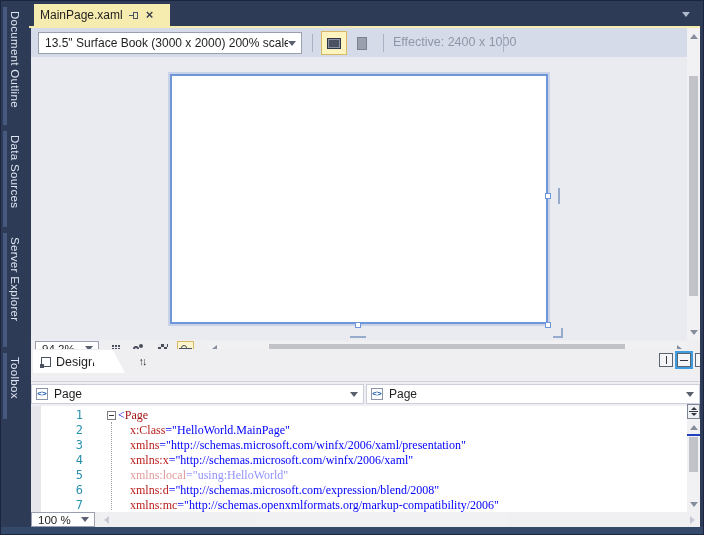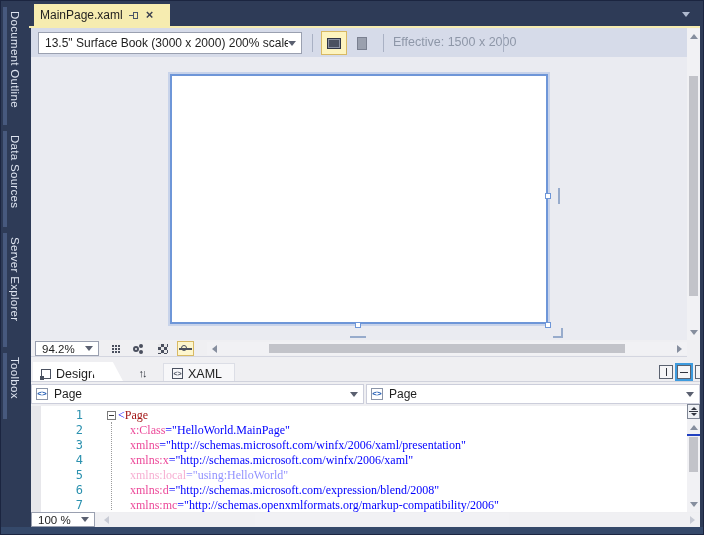--- a/index.html
+++ b/index.html
@@ -75,21 +75,21 @@
   .ic-snapgrid{width:6px;height:6px;border:2px solid #4A4F5E;border-radius:50%;
     box-shadow:5px -3px 0 -1px #4A4F5E,5px 3px 0 -1px #4A4F5E;margin-right:5px;}
   .ic-checker{width:10px;height:10px;background-color:#E8E8EA;
     background-image:linear-gradient(45deg,#4A4F5E 25%,transparent 25%,transparent 75%,#4A4F5E 75%),
                      linear-gradient(45deg,#4A4F5E 25%,transparent 25%,transparent 75%,#4A4F5E 75%);
     background-size:6px 6px;background-position:0 0,3px 3px;}
   .ic-crosshair{position:relative;width:13px;height:11px;}
   .ic-crosshair .ring{position:absolute;left:2px;top:2px;width:6px;height:6px;border:1.5px solid #4A4F5E;border-radius:50%;}
   .ic-crosshair .bar{position:absolute;left:0;top:5px;width:13px;height:1.5px;background:#4A4F5E;}
   
-  .pane-tabs{position:absolute;left:30px;top:360px;width:669px;height:24px;background:#EFEFF2;}
+  .pane-tabs{position:absolute;left:30px;top:348px;width:669px;height:24px;background:#EFEFF2;}
   .design-tab{position:absolute;left:2px;top:1px;height:23px;width:72px;background:#FFFFFF;
     display:flex;align-items:center;padding-left:8px;gap:5px;cursor:pointer;}
   .design-tab .slant{position:absolute;right:-14px;top:0;width:26px;height:23px;background:#FFFFFF;transform:skewX(28deg);}
   .ic-design{position:relative;width:10px;height:10px;border:1px solid #4A5160;background:#fff;}
   .ic-design::after{content:"";position:absolute;left:-2px;bottom:-2px;width:4px;height:4px;background:#4A5160;}
   .swap-btn{position:absolute;left:100px;top:3px;width:22px;height:18px;display:flex;align-items:center;justify-content:center;
     color:#30343E;font-size:11px;letter-spacing:-2px;cursor:pointer;}
   .xaml-tab{position:absolute;left:132px;top:2px;height:21px;width:72px;background:#F7F7F9;border:1px solid #DCDEE6;
     display:flex;align-items:center;padding-left:8px;gap:5px;cursor:pointer;}
   .ic-xaml{width:11px;height:11px;border:1px solid #4A5160;color:#4A5160;font-size:7px;line-height:9px;text-align:center;font-weight:bold;}
@@ -112,21 +112,21 @@
   .bp-margin{position:absolute;left:0;top:0;width:10px;height:106px;background:#E7E7EB;}
   .gutter{position:absolute;left:26px;top:2px;width:26px;text-align:right;
     font-family:"DejaVu Sans Mono","Liberation Mono",monospace;font-size:12px;line-height:15px;color:#2B91AF;}
   .collapser{position:absolute;left:76px;top:5px;width:9px;height:9px;border:1px solid #7A7A7A;background:#fff;}
   .collapser::after{content:"";position:absolute;left:1px;top:3px;width:5px;height:1px;background:#3A3A3A;}
   .outline-guide{position:absolute;left:80px;top:16px;height:88px;border-left:1px dotted #9B9B9B;}
   .code{position:absolute;left:87px;top:2px;font-family:Liberation Serif, serif;
     font-size:12px;line-height:15px;white-space:pre;}
   .tok-d,.tok-val{color:#0000FF;}
   .tok-tag{color:#A31515;}
-  .tok-attr{color:#ec4899;}
+  .tok-attr{color:#b91c1c;}
   .faded{opacity:.45;}
   
   #editor-vscroll{left:686px;top:403px;width:13px;height:108px;}
   .split-grip{position:absolute;left:0;top:0;width:13px;height:15px;background:#EEF0F4;border:1px solid #7E8594;
     display:flex;flex-direction:column;align-items:center;justify-content:center;cursor:row-resize;}
   .split-grip .g-tri-u{border-left:3px solid transparent;border-right:3px solid transparent;border-bottom:3px solid #30343E;margin-bottom:1px;}
   .split-grip .g-line{width:9px;height:1px;background:#30343E;margin:0 0 1px 0;}
   .split-grip .g-tri-d{border-left:3px solid transparent;border-right:3px solid transparent;border-top:3px solid #30343E;}
   .caret-marker{position:absolute;left:0;top:30px;width:13px;height:2px;background:#2040C0;}
   
@@ -179,21 +179,21 @@
         </span>
     </div>
     <div class="tb-sep" style="left:281px;"></div>
     <div class="orient-btn sel" style="left:290px;">
       <span class="ic-landscape"></span>
     </div>
     <div class="orient-btn" style="left:318px;">
       <span class="ic-portrait"></span>
     </div>
     <div class="tb-sep" style="left:352px;"></div>
-    <span class="effective">Effective: 1500 x 2000</span>
+    <span class="effective">Effective: 2400 x 1000</span>
     <div class="tb-sep" style="left:472px;"></div>
   </div>
 
   <div class="design-surface">
     <div class="artboard"></div>
     <div class="handle" style="left:514px;top:136px;"></div>
     <div class="handle" style="left:324px;top:265px;"></div>
     <div class="handle" style="left:514px;top:265px;"></div>
     <div class="grip grip-v" style="left:527px;top:131px;"></div>
     <div class="grip grip-h" style="left:319px;top:279px;"></div>
@@ -245,24 +245,20 @@
 
   <div class="pane-tabs">
     <div class="design-tab">
       <span class="ic-design"></span>
       <span class="pane-label">Design</span>
       <span class="slant"></span>
     </div>
     <div class="swap-btn">
         <span>↑↓</span>
       </div>
-    <div class="xaml-tab">
-      <span class="ic-xaml">&lt;&gt;</span>
-      <span class="pane-label">XAML</span>
-    </div>
     <div class="split-btn" style="left:628px;">
       <span class="ic-vsplit"></span>
     </div>
     <div class="split-btn active" style="left:646px;">
       <span class="ic-hsplit"></span>
     </div>
     <div class="split-btn" style="left:664px;">
       <span class="ic-collapse">»</span>
     </div>
   </div>

